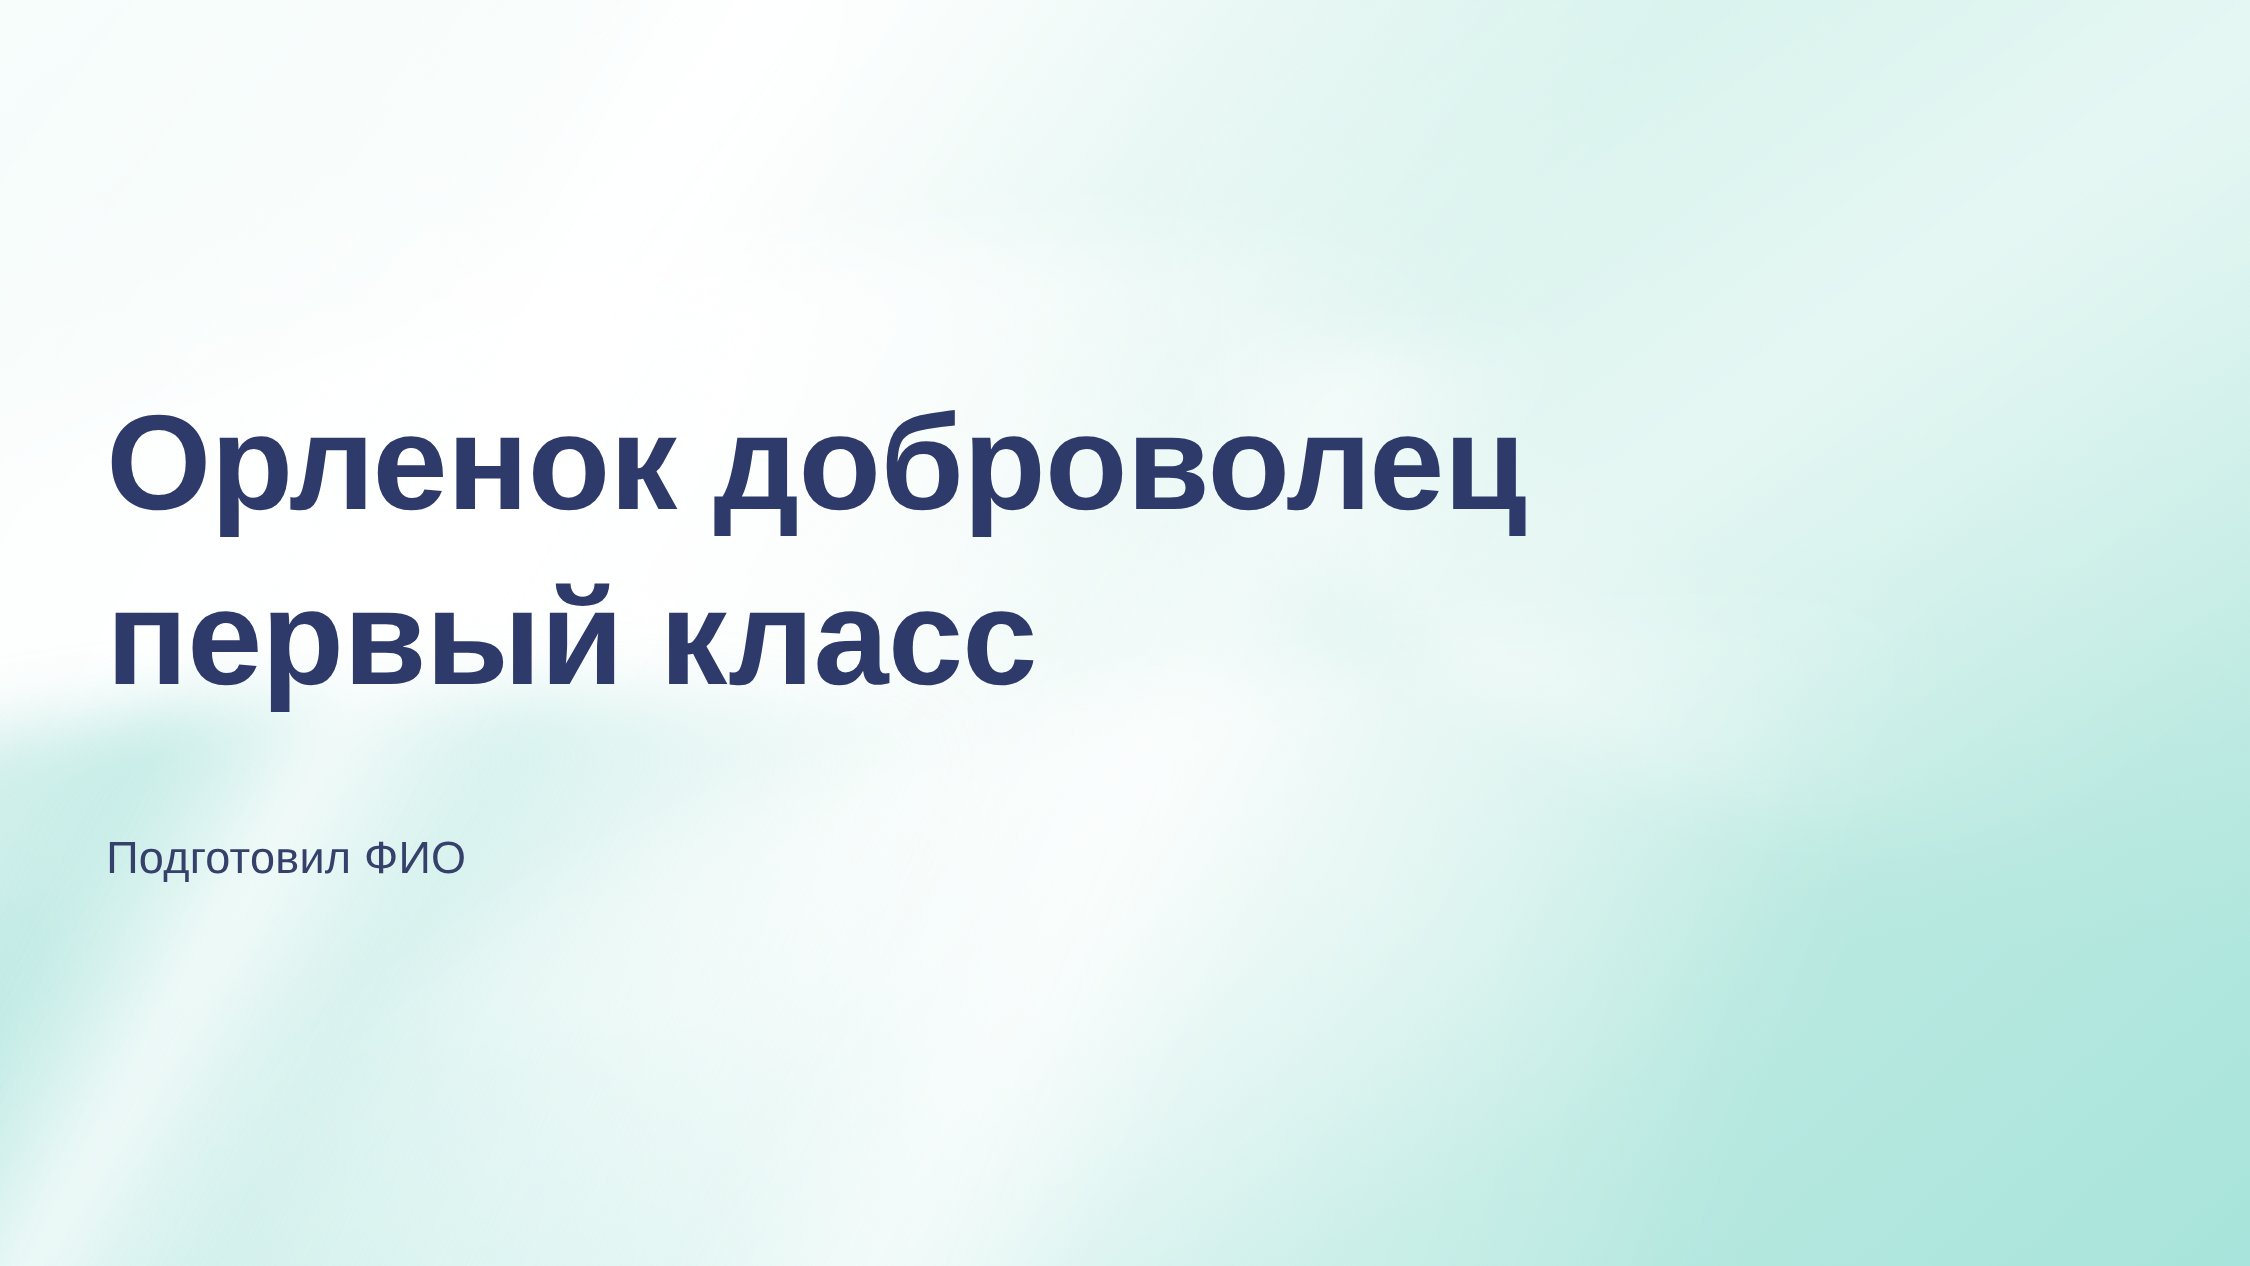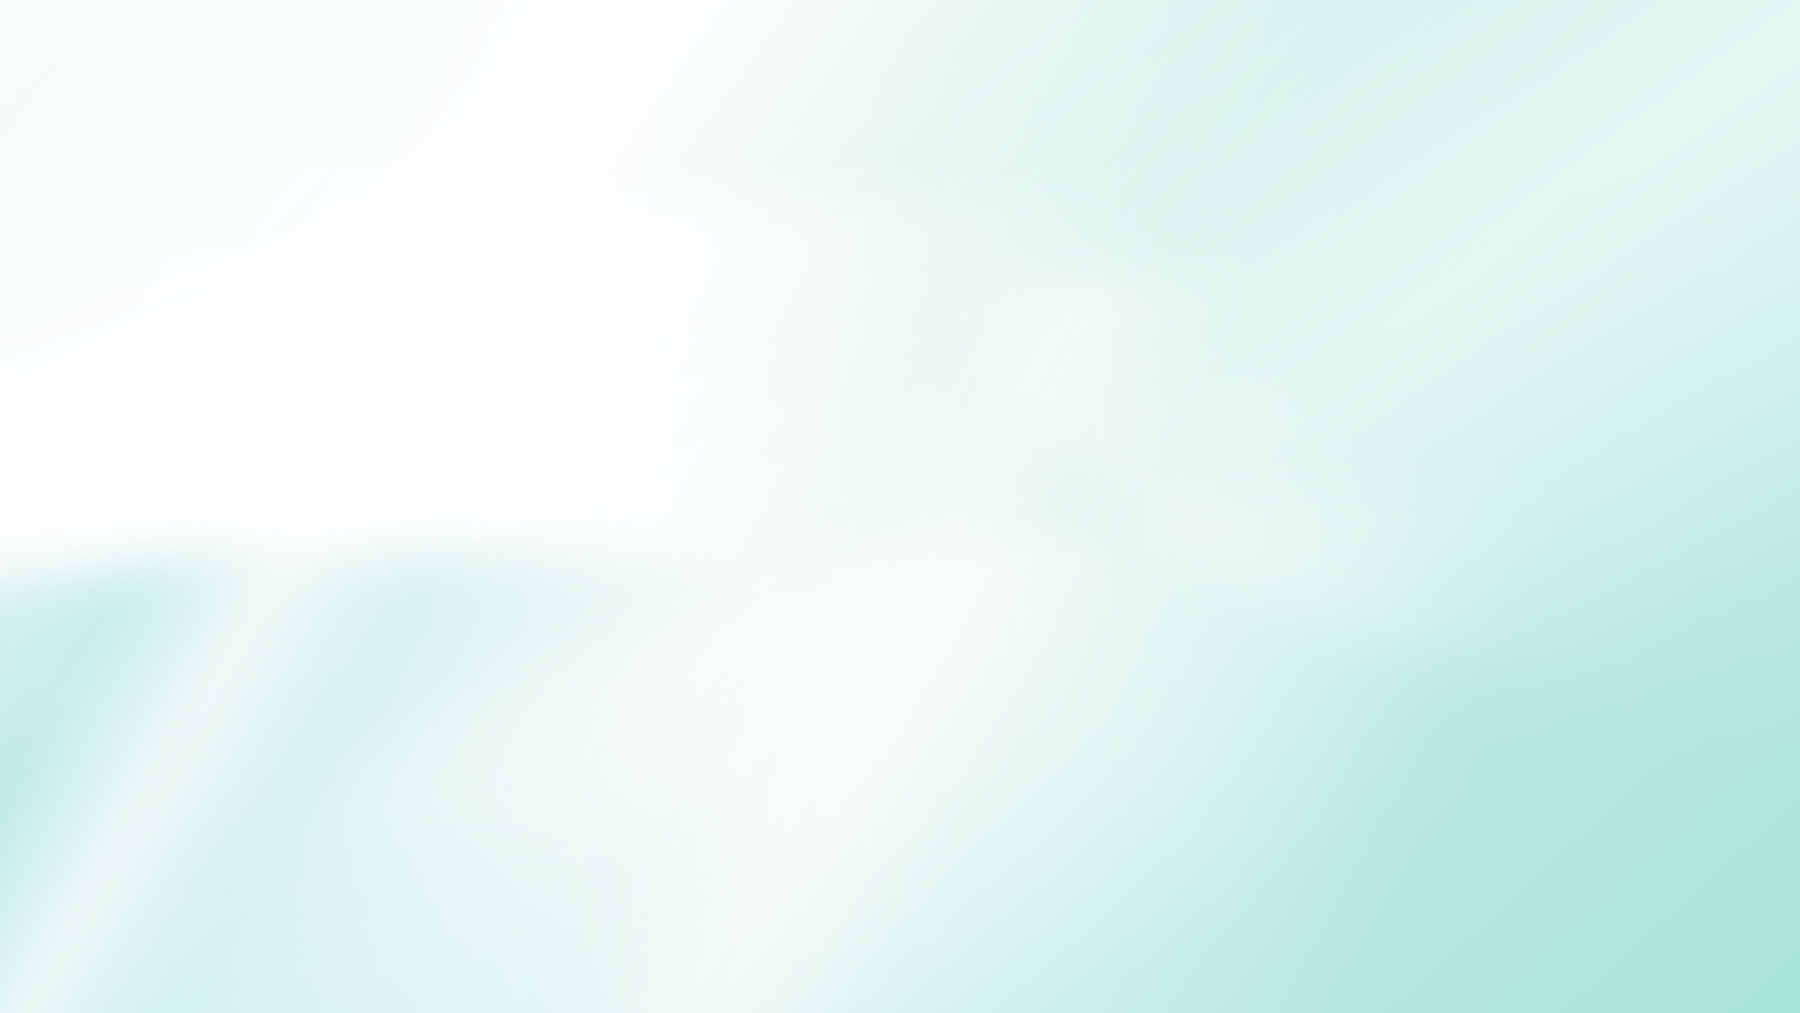--- a/index.html
+++ b/index.html
@@ -153,14 +153,18 @@
   <div class="bg-layer">
     <div class="wave wave-a"></div>
     <div class="wave wave-e"></div>
     <div class="wave wave-b"></div>
     <div class="wave wave-d"></div>
     <div class="wave wave-c"></div>
     <div class="streak"></div>
     <div class="streak-2"></div>
   </div>
 
+  <div class="content">
+    <h1 class="title">Орленок доброволец первый класс</h1>
+    <p class="subtitle">Подготовил ФИО</p>
+  </div>
 
 </div>
 
 </body></html>

